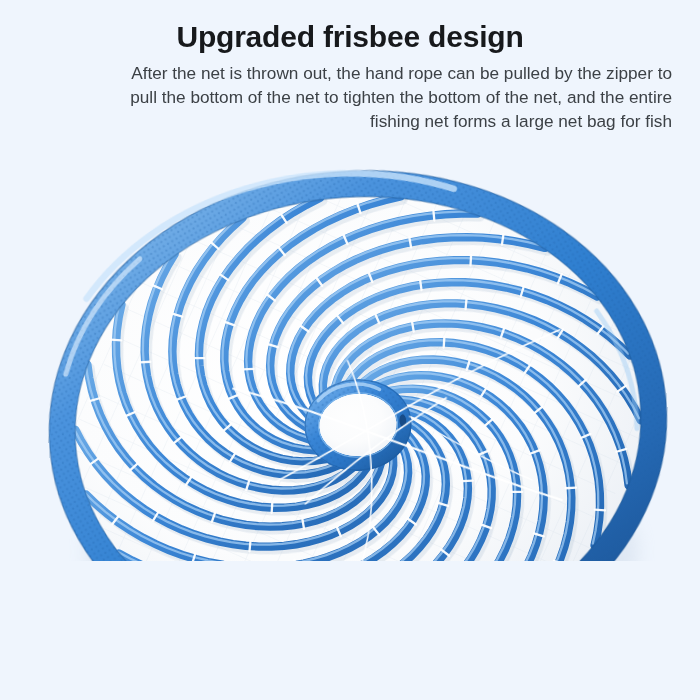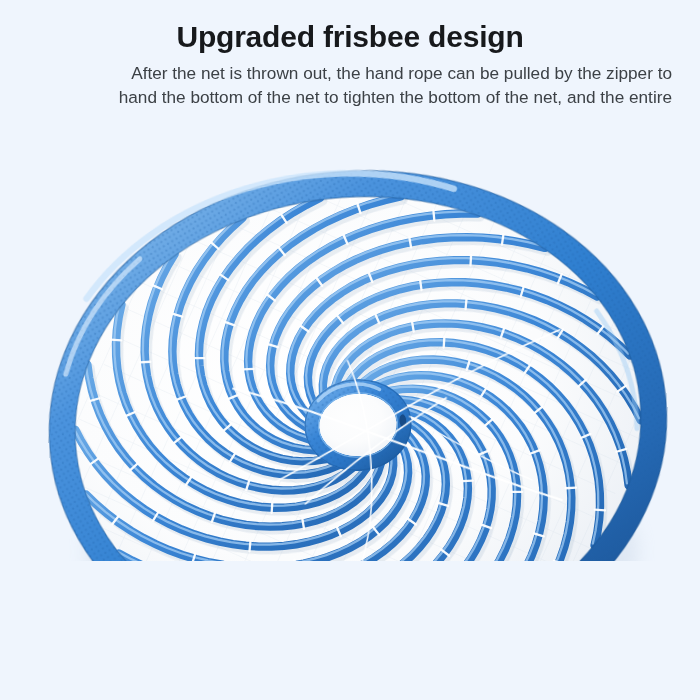--- a/index.html
+++ b/index.html
@@ -68,21 +68,22 @@
 </style>
 </head>
 <body>
 
 <div id="page">
 
   <div class="text-block">
     <h1 class="headline">Upgraded frisbee design</h1>
     <p class="desc">
       <span class="desc-line">After the net is thrown out, the hand rope can be pulled by the zipper to</span>
-      <span class="desc-line">hand the bottom of the net to tighten the bottom of the net, and the entire</span>
+      <span class="desc-line">pull the bottom of the net to tighten the bottom of the net, and the entire</span>
+      <span class="desc-line">fishing net forms a large net bag for fish</span>
     </p>
   </div>
 
   <div class="photo-stage">
     <svg viewBox="0 0 700 552" xmlns="http://www.w3.org/2000/svg">
       <defs>
 
         <radialGradient id="netFill" cx="42%" cy="38%" r="72%">
           <stop offset="0%" stop-color="#ffffff"></stop>
           <stop offset="55%" stop-color="#fbfcfd"></stop>

